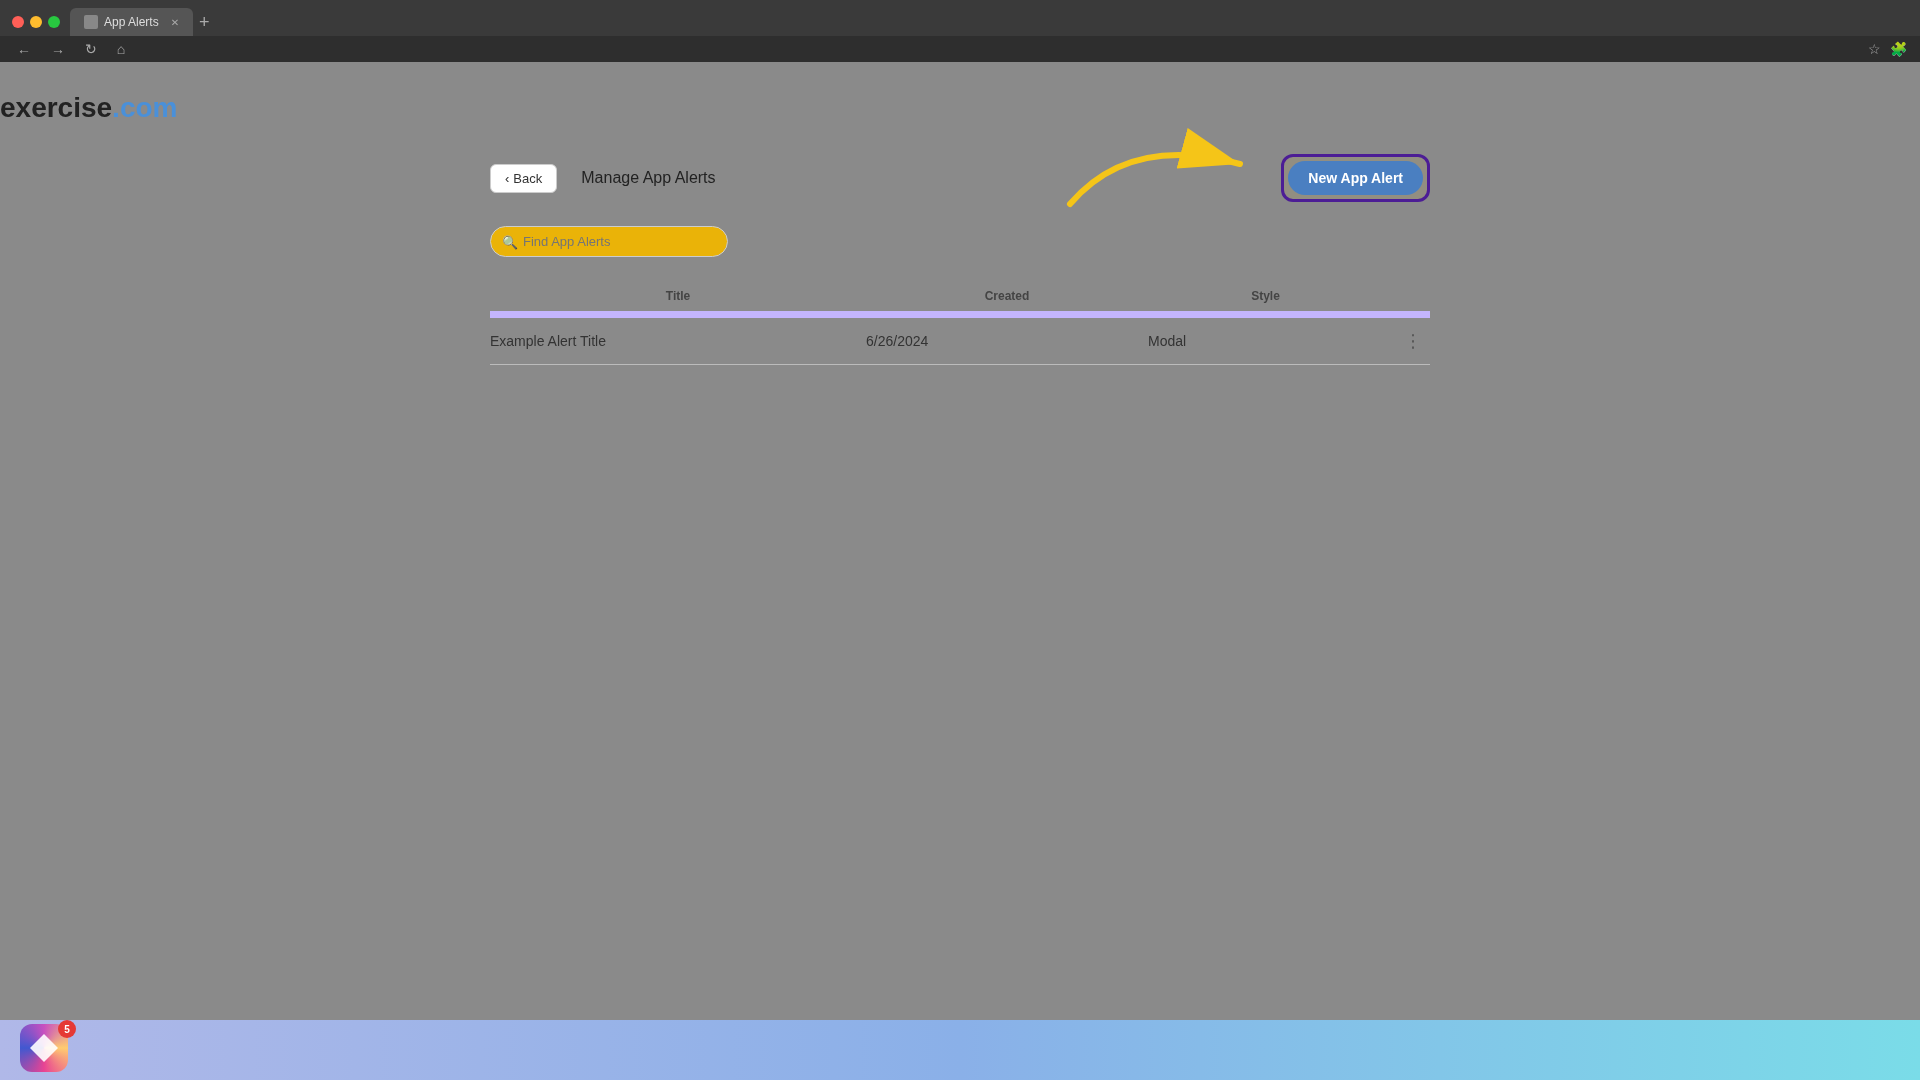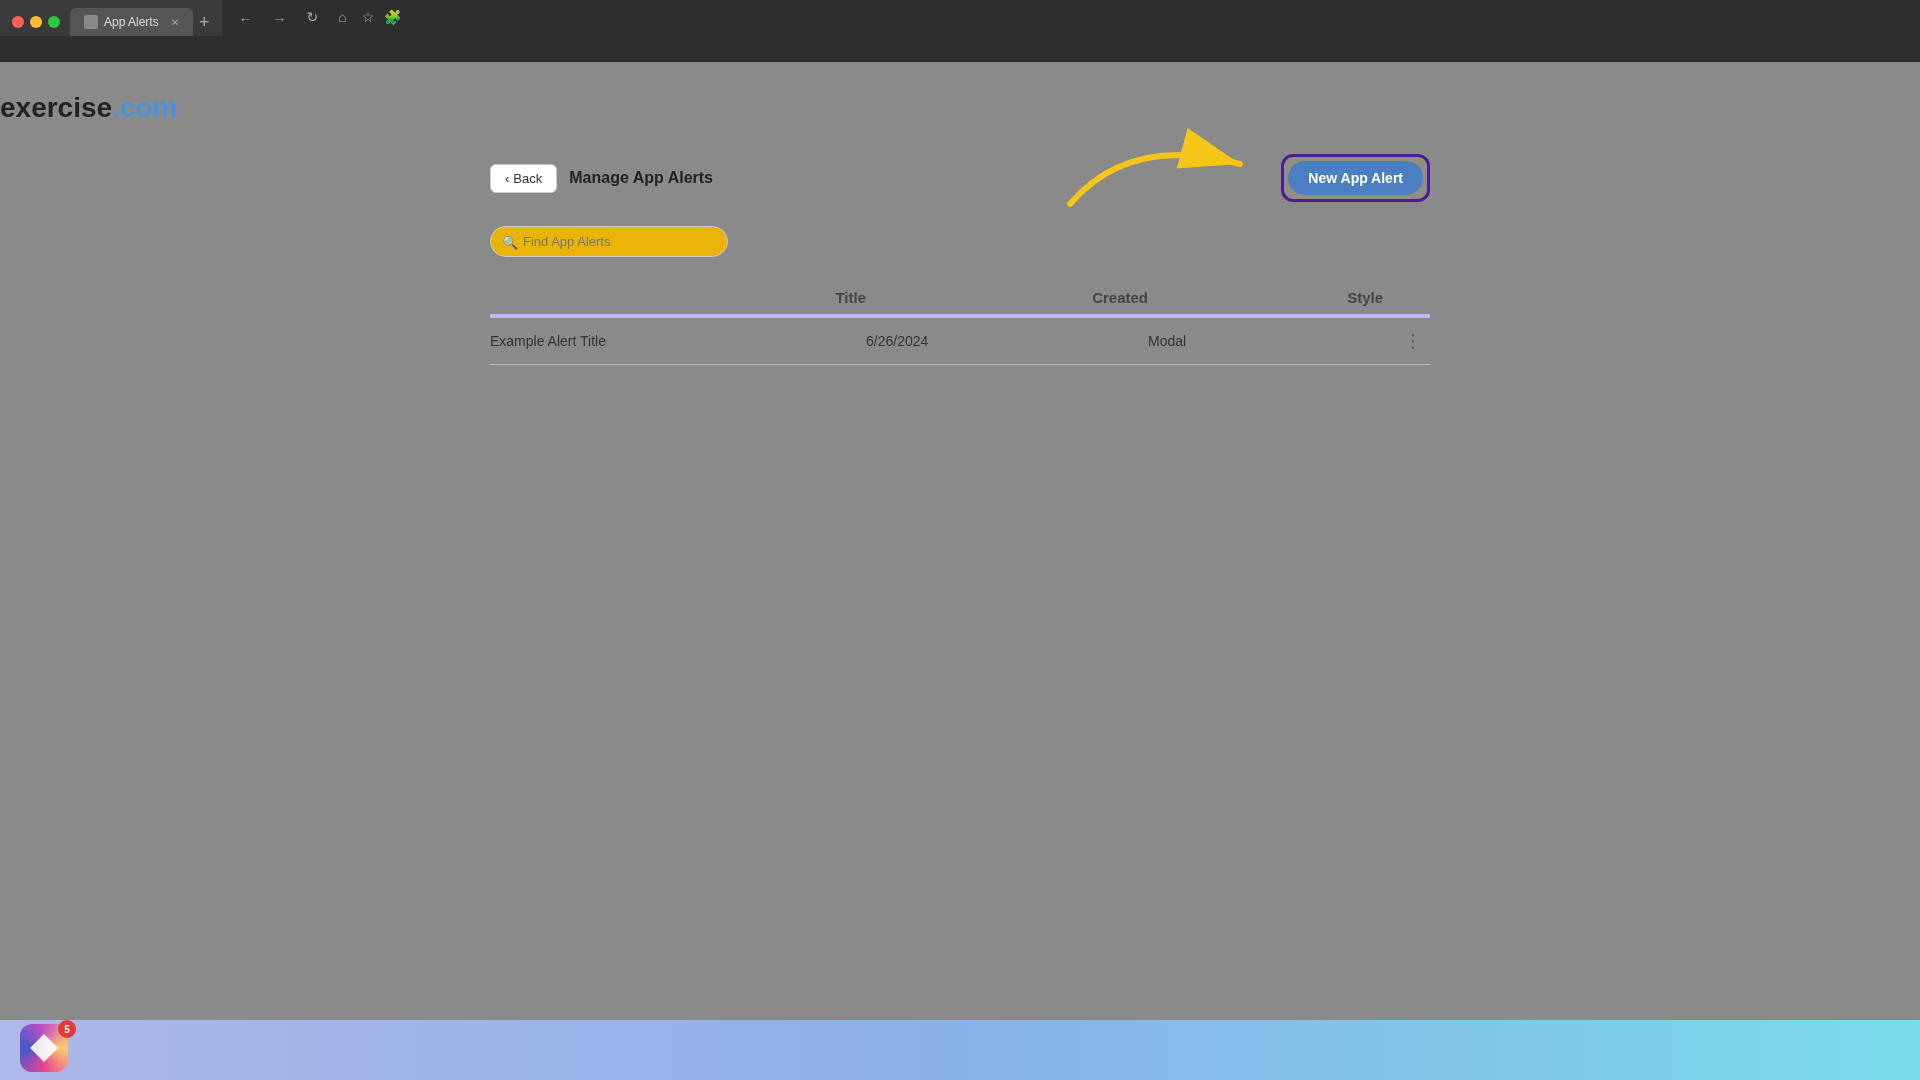--- a/index.html
+++ b/index.html
@@ -10,21 +10,21 @@
       font-family: -apple-system, BlinkMacSystemFont, "Segoe UI", sans-serif;
       background: #8a8a8a;
     }
 
     
     .browser-chrome {
       width: 100%;
       background: #2e2e2e;
       height: 62px;
       display: flex;
-      flex-direction: row;
+      flex-direction: column;
     }
     .tab-bar {
       display: flex;
       align-items: center;
       padding: 8px 12px 0;
       background: #3a3a3a;
       height: 36px;
     }
     .traffic-lights {
       display: flex;
@@ -158,22 +158,23 @@
       padding: 6px 14px;
       font-size: 13px;
       color: #333;
       cursor: pointer;
       display: flex;
       align-items: center;
       gap: 4px;
     }
     .page-title {
       font-size: 16px;
-      font-weight: 700;
+      font-weight: 400;
       color: #222;
+      margin-left: 12px;
     }
     .new-alert-btn {
       background: #4a7fc1;
       color: white;
       border: none;
       border-radius: 20px;
       padding: 9px 20px;
       font-size: 14px;
       font-weight: 600;
       cursor: pointer;
@@ -229,26 +230,26 @@
       cursor: pointer;
       color: #555;
       font-size: 18px;
     }
 
     .data-table {
       width: 100%;
       border-collapse: collapse;
     }
     .data-table th {
-      text-align: right;
-      font-size: 15px;
+      text-align: center;
+      font-size: 12px;
       font-weight: 600;
       color: #444;
       padding: 8px 0;
-      border-bottom: 4px solid #c4b5fd;
+      border-bottom: 7px solid #c4b5fd;
     }
     .data-table td {
       padding: 14px 0;
       font-size: 14px;
       color: #333;
       border-bottom: 1px solid #bbb;
     }
     .data-table td.col-actions {
       text-align: right;
     }

